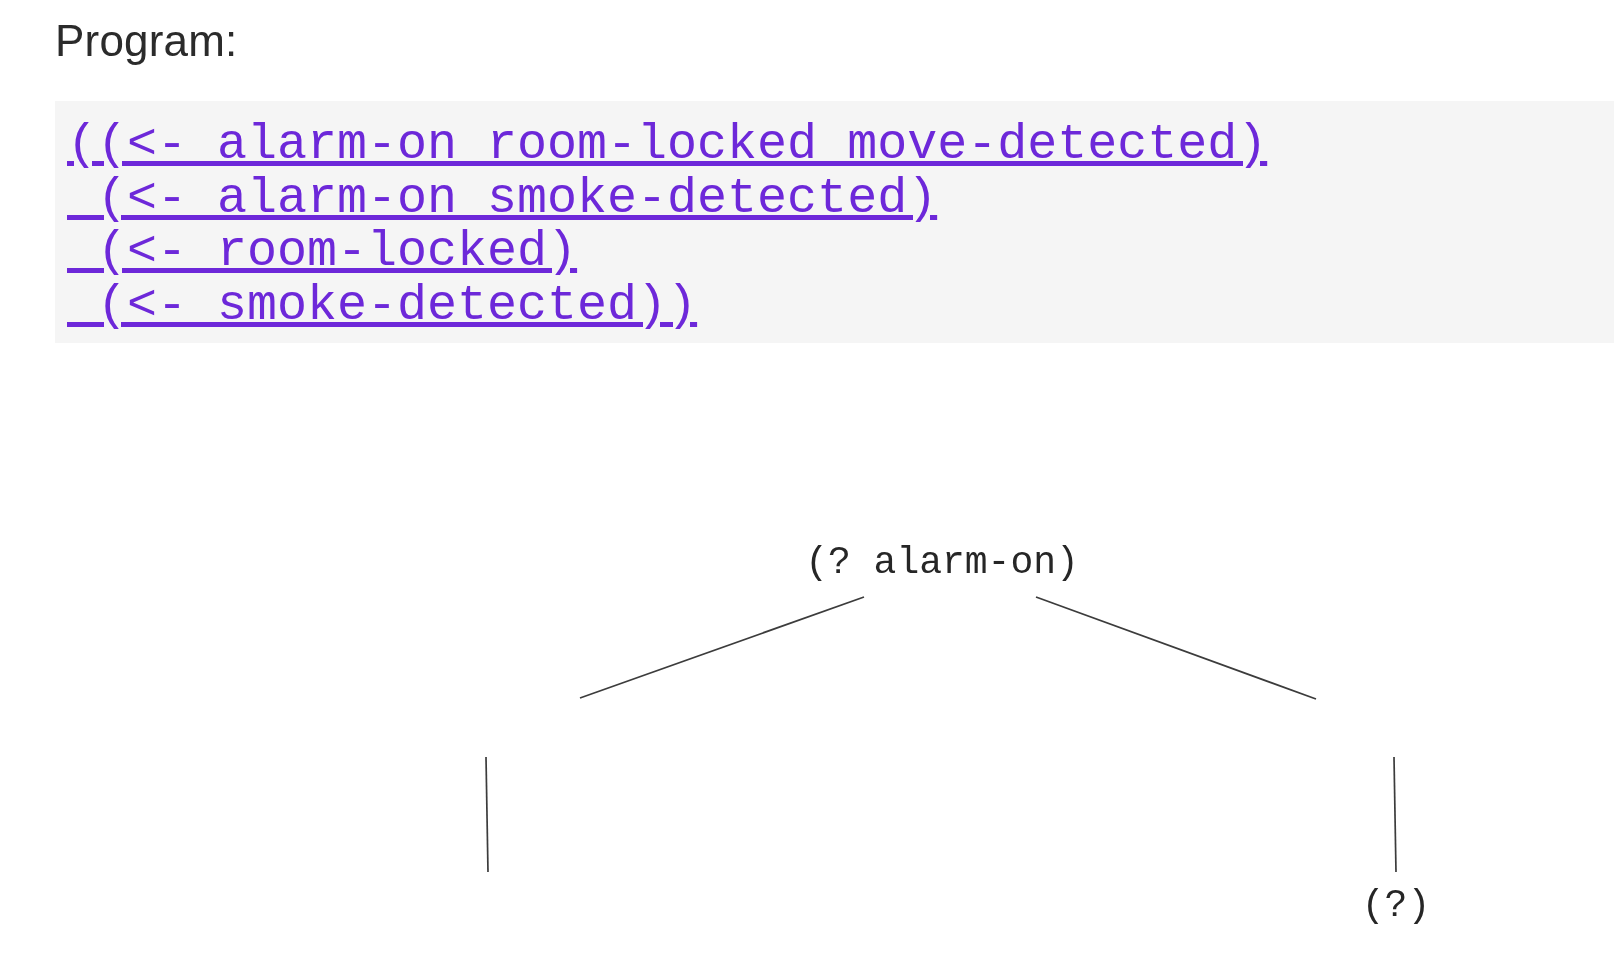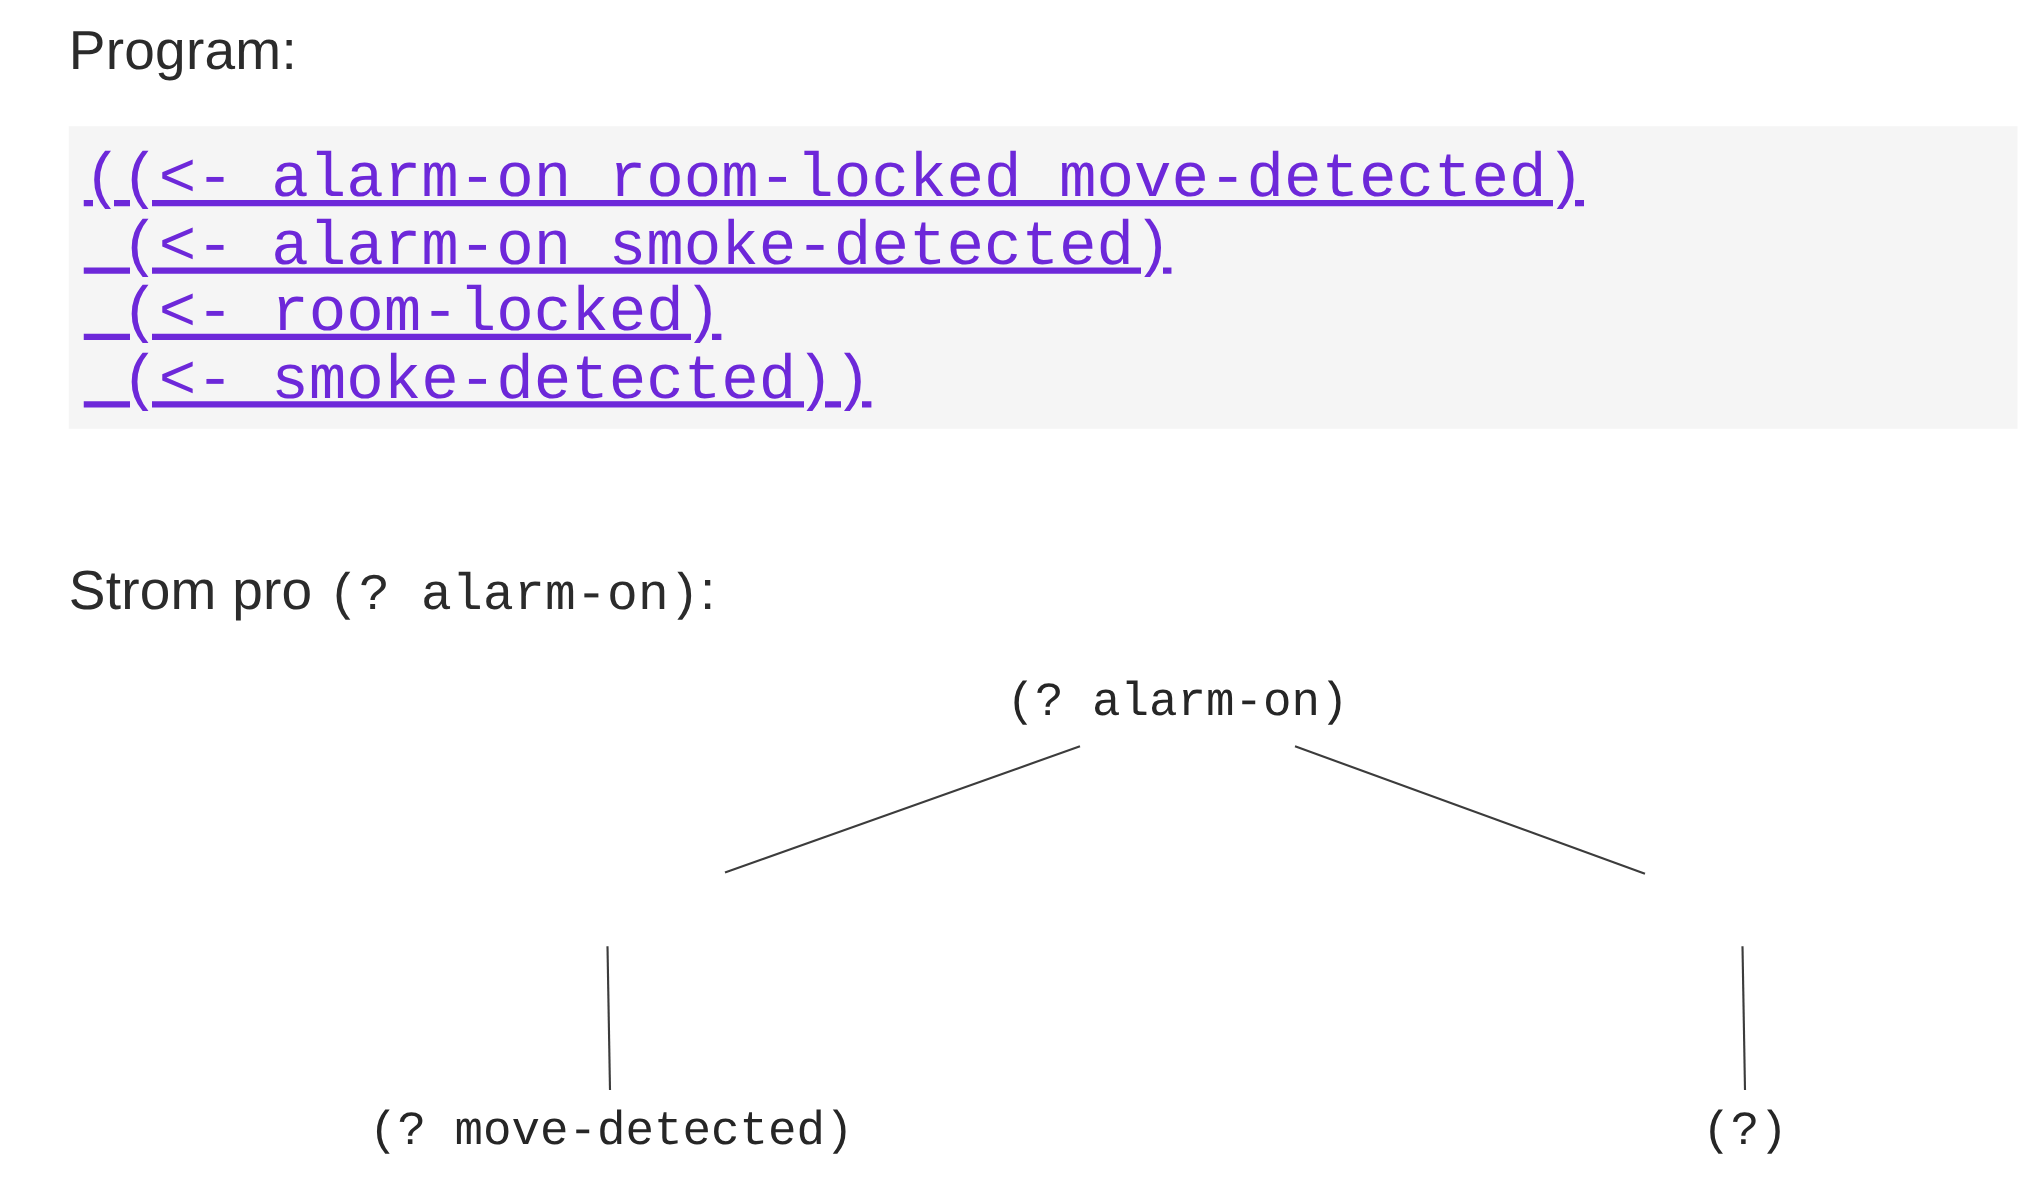--- a/index.html
+++ b/index.html
@@ -94,31 +94,29 @@
 
   <div class="heading heading--program">Program:</div>
 
   <div class="code-block">
     <pre><span>((&lt;- alarm-on room-locked move-detected)</span>
 <span> (&lt;- alarm-on smoke-detected)</span>
 <span> (&lt;- room-locked)</span>
 <span> (&lt;- smoke-detected))</span></pre>
   </div>
 
-  <div class="heading heading--tree"><span>Strom pro </span><span class="mono-inline">(? alarm-on)</span><span>:</span></div>
 
   <svg class="tree-edges" viewBox="0 0 1614 960" xmlns="http://www.w3.org/2000/svg">
     <line x1="830" y1="597" x2="546" y2="698" stroke="#3c3c3c" stroke-width="1.7"></line>
     <line x1="1002" y1="597" x2="1282" y2="699" stroke="#3c3c3c" stroke-width="1.7"></line>
     <line x1="452" y1="757" x2="454" y2="872" stroke="#3c3c3c" stroke-width="1.7"></line>
     <line x1="1360" y1="757" x2="1362" y2="872" stroke="#3c3c3c" stroke-width="1.7"></line>
   </svg>
 
   <div class="tree-node node-root">(? alarm-on)</div>
-  <div class="tree-node node-left-leaf">(? move-detected)</div>
   <div class="tree-node node-right-leaf">(?)</div>
 
   <svg class="corner-logo" viewBox="0 0 46 40" xmlns="http://www.w3.org/2000/svg">
     <circle cx="58" cy="-16" r="44" fill="none" stroke="#3c6da6" stroke-width="4.5"></circle>
     <circle cx="58" cy="-16" r="26" fill="none" stroke="#3c6da6" stroke-width="14"></circle>
   </svg>
 
 </div>
 
 </body></html>

